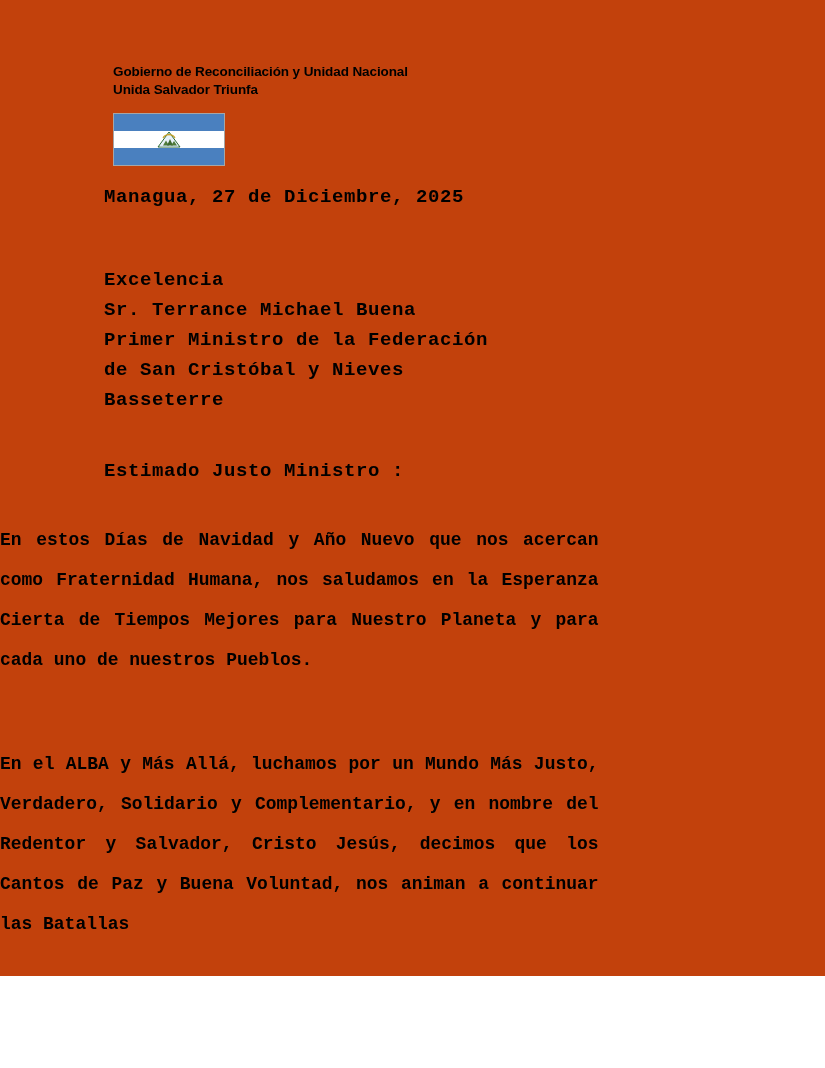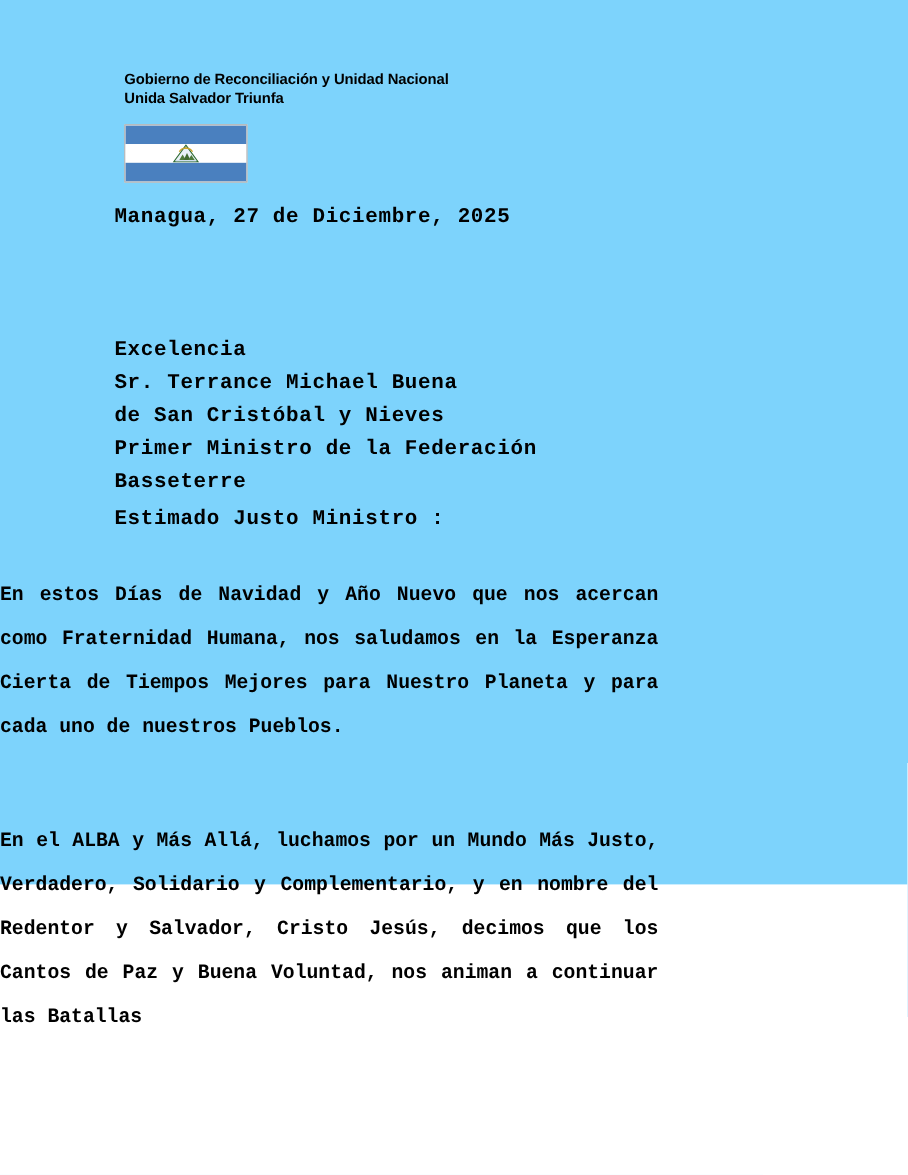--- a/index.html
+++ b/index.html
@@ -16,22 +16,22 @@
     font-family: "Liberation Mono", "DejaVu Sans Mono", monospace;
     color: #000000;
     -webkit-font-smoothing: antialiased;
   }
 
   .page {
     position: absolute;
     top: 0;
     left: 0;
     width: 825px;
-    height: 804px;
-    background: #7dd3fc;
+    height: 976px;
+    background: #c2410c;
   }
 
   
   .letterhead {
     position: absolute;
     left: 113px;
     top: 63px;
     width: 600px;
   }
   .letterhead-line {
@@ -91,21 +91,21 @@
     font-family: "Liberation Mono", "DejaVu Sans Mono", monospace;
     font-size: 19px;
     font-weight: bold;
     line-height: 30px;
     letter-spacing: 0.6px;
     white-space: pre;
     color: #000000;
   }
 
   .date-block  { top: 182px; }
-  .addr-block  { top: 265px; margin-top: 38px; }
+  .addr-block  { top: 265px; }
   .greet-block { top: 456px; }
   .body-para {
     font-family: "Liberation Mono", "DejaVu Sans Mono", monospace;
     font-size: 18.5px;
     line-height: 40px;
     font-weight: 600;
     text-align: justify;
     text-align-last: left;
     color: #000000;
     margin: 0;
@@ -142,22 +142,22 @@
     </div>
   </div>
 
   <div class="block date-block">
     <div class="mono-line">Managua, 27 de Diciembre, 2025</div>
   </div>
 
   <div class="block addr-block">
     <div class="mono-line">Excelencia</div>
     <div class="mono-line">Sr. Terrance Michael Buena</div>
+    <div class="mono-line">Primer Ministro de la Federación</div>
     <div class="mono-line">de San Cristóbal y Nieves</div>
-    <div class="mono-line">Primer Ministro de la Federación</div>
     <div class="mono-line">Basseterre</div>
   </div>
 
   <div class="block greet-block">
     <div class="mono-line">Estimado Justo Ministro :</div>
   </div>
 
   <p class="body-para para-1">En estos Días de Navidad y Año Nuevo que nos acercan como Fraternidad Humana, nos saludamos en la Esperanza Cierta de Tiempos Mejores para Nuestro Planeta y para cada uno de nuestros Pueblos.</p>
 
   <p class="body-para para-2">En el ALBA y Más Allá, luchamos por un Mundo Más Justo, Verdadero, Solidario y Complementario, y en nombre del Redentor y Salvador, Cristo Jesús, decimos que los Cantos de Paz y Buena Voluntad, nos animan a continuar las Batallas</p>

